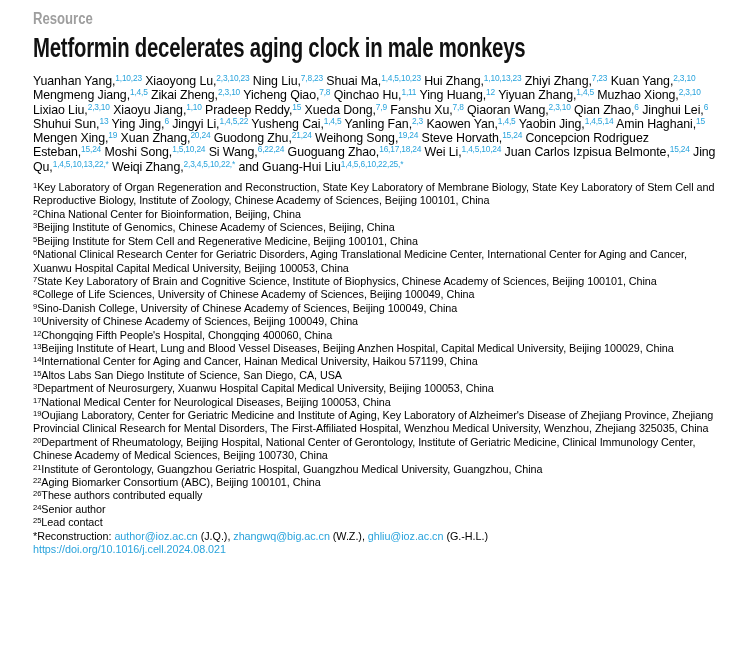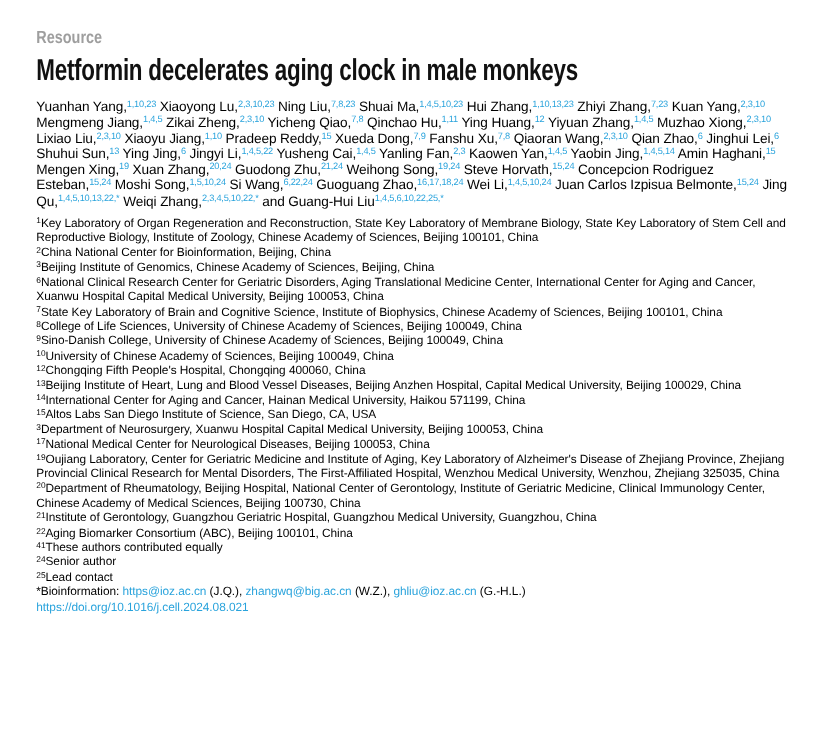--- a/index.html
+++ b/index.html
@@ -1,20 +1,20 @@
 <!DOCTYPE html>
 <html><head>
 <meta charset="utf-8">
 <style>
   html,body { margin:0; padding:0; background:#ffffff; }
   .page {
     position:relative;
     width:750px; height:663px;
     box-sizing:border-box;
-    padding:24px 33px 0 33px;
+    padding:8px 33px 0 33px;
     background:#ffffff;
     font-family:"Liberation Sans","DejaVu Sans",sans-serif;
     color:#000;
     overflow:hidden;
   }
   .kicker {
     font-size:16px; font-weight:bold; color:#9e9e9e;
     transform:scaleX(0.82); transform-origin:0 50%;
     margin:2px 0 0 0; white-space:nowrap;
   }
@@ -43,38 +43,39 @@
 <body>
 
 <div class="page">
   <div class="kicker" style="color: rgb(158, 158, 158);">Resource</div>
   <h1 class="title">Metformin decelerates aging clock in male monkeys</h1>
   <div class="authors"><span><span>Yuanhan Yang,</span><sup style="color: rgb(41, 163, 220);">1,10,23</sup></span> <span><span>Xiaoyong Lu,</span><sup style="color: rgb(41, 163, 220);">2,3,10,23</sup></span> <span><span>Ning Liu,</span><sup style="color: rgb(41, 163, 220);">7,8,23</sup></span> <span><span>Shuai Ma,</span><sup style="color: rgb(41, 163, 220);">1,4,5,10,23</sup></span> <span><span>Hui Zhang,</span><sup style="color: rgb(41, 163, 220);">1,10,13,23</sup></span> <span><span>Zhiyi Zhang,</span><sup style="color: rgb(41, 163, 220);">7,23</sup></span> <span><span>Kuan Yang,</span><sup style="color: rgb(41, 163, 220);">2,3,10</sup></span> <span><span>Mengmeng Jiang,</span><sup style="color: rgb(41, 163, 220);">1,4,5</sup></span> <span><span>Zikai Zheng,</span><sup style="color: rgb(41, 163, 220);">2,3,10</sup></span> <span><span>Yicheng Qiao,</span><sup style="color: rgb(41, 163, 220);">7,8</sup></span> <span><span>Qinchao Hu,</span><sup style="color: rgb(41, 163, 220);">1,11</sup></span> <span><span>Ying Huang,</span><sup style="color: rgb(41, 163, 220);">12</sup></span> <span><span>Yiyuan Zhang,</span><sup style="color: rgb(41, 163, 220);">1,4,5</sup></span> <span><span>Muzhao Xiong,</span><sup style="color: rgb(41, 163, 220);">2,3,10</sup></span> <span><span>Lixiao Liu,</span><sup style="color: rgb(41, 163, 220);">2,3,10</sup></span> <span><span>Xiaoyu Jiang,</span><sup style="color: rgb(41, 163, 220);">1,10</sup></span> <span><span>Pradeep Reddy,</span><sup style="color: rgb(41, 163, 220);">15</sup></span> <span><span>Xueda Dong,</span><sup style="color: rgb(41, 163, 220);">7,9</sup></span> <span><span>Fanshu Xu,</span><sup style="color: rgb(41, 163, 220);">7,8</sup></span> <span><span>Qiaoran Wang,</span><sup style="color: rgb(41, 163, 220);">2,3,10</sup></span> <span><span>Qian Zhao,</span><sup style="color: rgb(41, 163, 220);">6</sup></span> <span><span>Jinghui Lei,</span><sup style="color: rgb(41, 163, 220);">6</sup></span> <span><span>Shuhui Sun,</span><sup style="color: rgb(41, 163, 220);">13</sup></span> <span><span>Ying Jing,</span><sup style="color: rgb(41, 163, 220);">6</sup></span> <span><span>Jingyi Li,</span><sup style="color: rgb(41, 163, 220);">1,4,5,22</sup></span> <span><span>Yusheng Cai,</span><sup style="color: rgb(41, 163, 220);">1,4,5</sup></span> <span><span>Yanling Fan,</span><sup style="color: rgb(41, 163, 220);">2,3</sup></span> <span><span>Kaowen Yan,</span><sup style="color: rgb(41, 163, 220);">1,4,5</sup></span> <span><span>Yaobin Jing,</span><sup style="color: rgb(41, 163, 220);">1,4,5,14</sup></span> <span><span>Amin Haghani,</span><sup style="color: rgb(41, 163, 220);">15</sup></span> <span><span>Mengen Xing,</span><sup style="color: rgb(41, 163, 220);">19</sup></span> <span><span>Xuan Zhang,</span><sup style="color: rgb(41, 163, 220);">20,24</sup></span> <span><span>Guodong Zhu,</span><sup style="color: rgb(41, 163, 220);">21,24</sup></span> <span><span>Weihong Song,</span><sup style="color: rgb(41, 163, 220);">19,24</sup></span> <span><span>Steve Horvath,</span><sup style="color: rgb(41, 163, 220);">15,24</sup></span> <span><span>Concepcion Rodriguez Esteban,</span><sup style="color: rgb(41, 163, 220);">15,24</sup></span> <span><span>Moshi Song,</span><sup style="color: rgb(41, 163, 220);">1,5,10,24</sup></span> <span><span>Si Wang,</span><sup style="color: rgb(41, 163, 220);">6,22,24</sup></span> <span><span>Guoguang Zhao,</span><sup style="color: rgb(41, 163, 220);">16,17,18,24</sup></span> <span><span>Wei Li,</span><sup style="color: rgb(41, 163, 220);">1,4,5,10,24</sup></span> <span><span>Juan Carlos Izpisua Belmonte,</span><sup style="color: rgb(41, 163, 220);">15,24</sup></span> <span><span>Jing Qu,</span><sup style="color: rgb(41, 163, 220);">1,4,5,10,13,22,*</sup></span> <span><span>Weiqi Zhang,</span><sup style="color: rgb(41, 163, 220);">2,3,4,5,10,22,*</sup></span> <span><span>and Guang-Hui Liu</span><sup style="color: rgb(41, 163, 220);">1,4,5,6,10,22,25,*</sup></span> </div>
   <div class="affils">
       <div class="affil"><sup>1</sup>Key Laboratory of Organ Regeneration and Reconstruction, State Key Laboratory of Membrane Biology, State Key Laboratory of Stem Cell and Reproductive Biology, Institute of Zoology, Chinese Academy of Sciences, Beijing 100101, China</div>
       <div class="affil"><sup>2</sup>China National Center for Bioinformation, Beijing, China</div>
       <div class="affil"><sup>3</sup>Beijing Institute of Genomics, Chinese Academy of Sciences, Beijing, China</div>
+      <div class="affil"><sup>5</sup>Beijing Institute for Stem Cell and Regenerative Medicine, Beijing 100101, China</div>
       <div class="affil"><sup>6</sup>National Clinical Research Center for Geriatric Disorders, Aging Translational Medicine Center, International Center for Aging and Cancer, Xuanwu Hospital Capital Medical University, Beijing 100053, China</div>
       <div class="affil"><sup>7</sup>State Key Laboratory of Brain and Cognitive Science, Institute of Biophysics, Chinese Academy of Sciences, Beijing 100101, China</div>
       <div class="affil"><sup>8</sup>College of Life Sciences, University of Chinese Academy of Sciences, Beijing 100049, China</div>
       <div class="affil"><sup>9</sup>Sino-Danish College, University of Chinese Academy of Sciences, Beijing 100049, China</div>
       <div class="affil"><sup>10</sup>University of Chinese Academy of Sciences, Beijing 100049, China</div>
       <div class="affil"><sup>12</sup>Chongqing Fifth People's Hospital, Chongqing 400060, China</div>
       <div class="affil"><sup>13</sup>Beijing Institute of Heart, Lung and Blood Vessel Diseases, Beijing Anzhen Hospital, Capital Medical University, Beijing 100029, China</div>
       <div class="affil"><sup>14</sup>International Center for Aging and Cancer, Hainan Medical University, Haikou 571199, China</div>
       <div class="affil"><sup>15</sup>Altos Labs San Diego Institute of Science, San Diego, CA, USA</div>
       <div class="affil"><sup>3</sup>Department of Neurosurgery, Xuanwu Hospital Capital Medical University, Beijing 100053, China</div>
       <div class="affil"><sup>17</sup>National Medical Center for Neurological Diseases, Beijing 100053, China</div>
       <div class="affil"><sup>19</sup>Oujiang Laboratory, Center for Geriatric Medicine and Institute of Aging, Key Laboratory of Alzheimer's Disease of Zhejiang Province, Zhejiang Provincial Clinical Research for Mental Disorders, The First-Affiliated Hospital, Wenzhou Medical University, Wenzhou, Zhejiang 325035, China</div>
       <div class="affil"><sup>20</sup>Department of Rheumatology, Beijing Hospital, National Center of Gerontology, Institute of Geriatric Medicine, Clinical Immunology Center, Chinese Academy of Medical Sciences, Beijing 100730, China</div>
       <div class="affil"><sup>21</sup>Institute of Gerontology, Guangzhou Geriatric Hospital, Guangzhou Medical University, Guangzhou, China</div>
       <div class="affil"><sup>22</sup>Aging Biomarker Consortium (ABC), Beijing 100101, China</div>
-      <div class="affil"><sup>41</sup>These authors contributed equally</div>
+      <div class="affil"><sup>26</sup>These authors contributed equally</div>
       <div class="affil"><sup>24</sup>Senior author</div>
       <div class="affil"><sup>25</sup>Lead contact</div>
     </div>
   <div class="corr">
-    <span>*Bioinformation: </span><span><span class="link" style="color: rgb(41, 163, 220);">https@ioz.ac.cn</span> (J.Q.), <span class="link" style="color: rgb(41, 163, 220);">zhangwq@big.ac.cn</span> (W.Z.), <span class="link" style="color: rgb(41, 163, 220);">ghliu@ioz.ac.cn</span> (G.-H.L.)</span>
+    <span>*Reconstruction: </span><span><span class="link" style="color: rgb(41, 163, 220);">author@ioz.ac.cn</span> (J.Q.), <span class="link" style="color: rgb(41, 163, 220);">zhangwq@big.ac.cn</span> (W.Z.), <span class="link" style="color: rgb(41, 163, 220);">ghliu@ioz.ac.cn</span> (G.-H.L.)</span>
   </div>
   <div class="doi-line">
     <span class="link" style="color: rgb(41, 163, 220);">https://doi.org/10.1016/j.cell.2024.08.021</span>
   </div>
 </div>
 
 </body></html>

